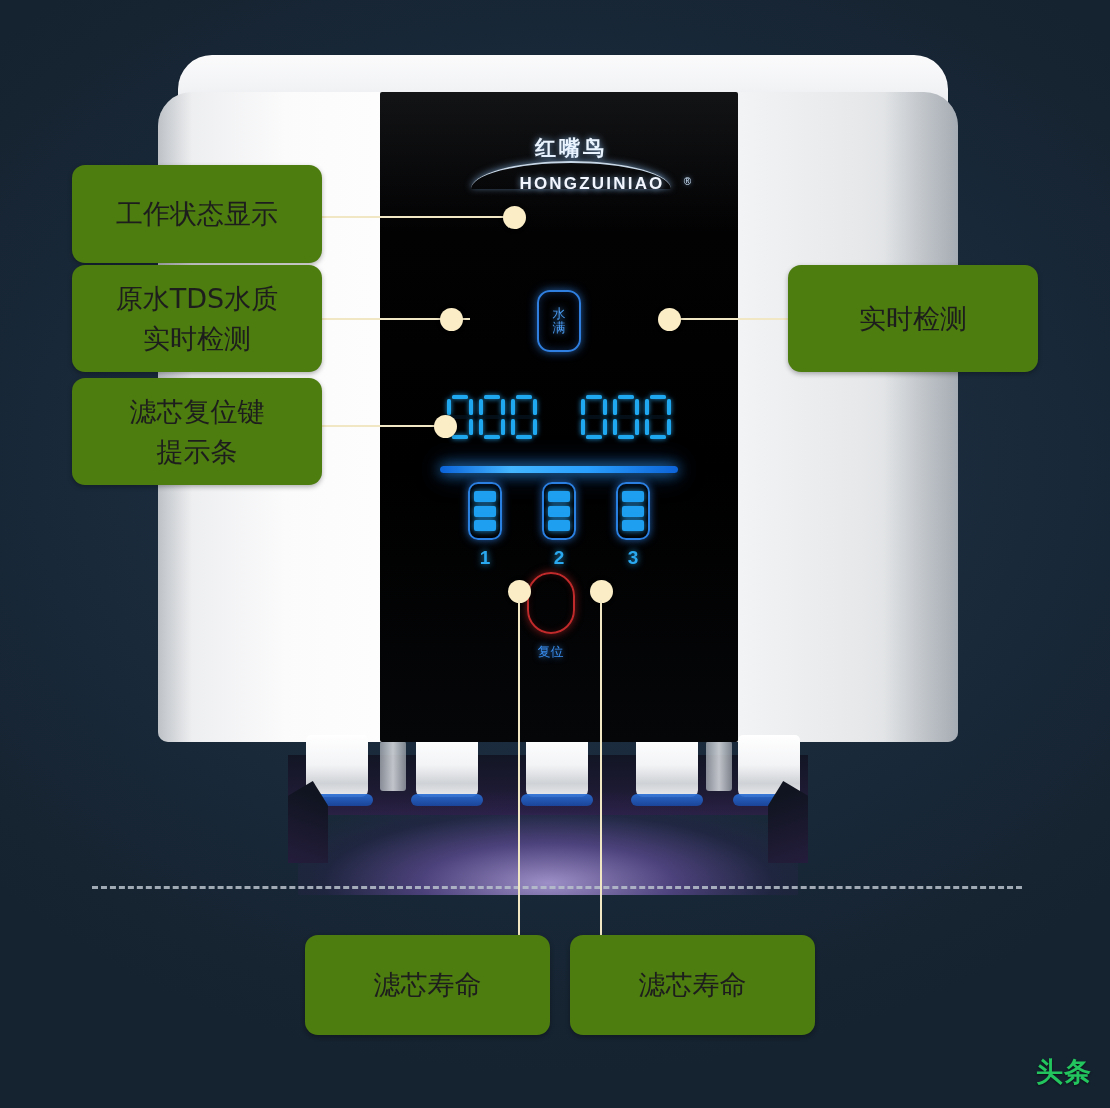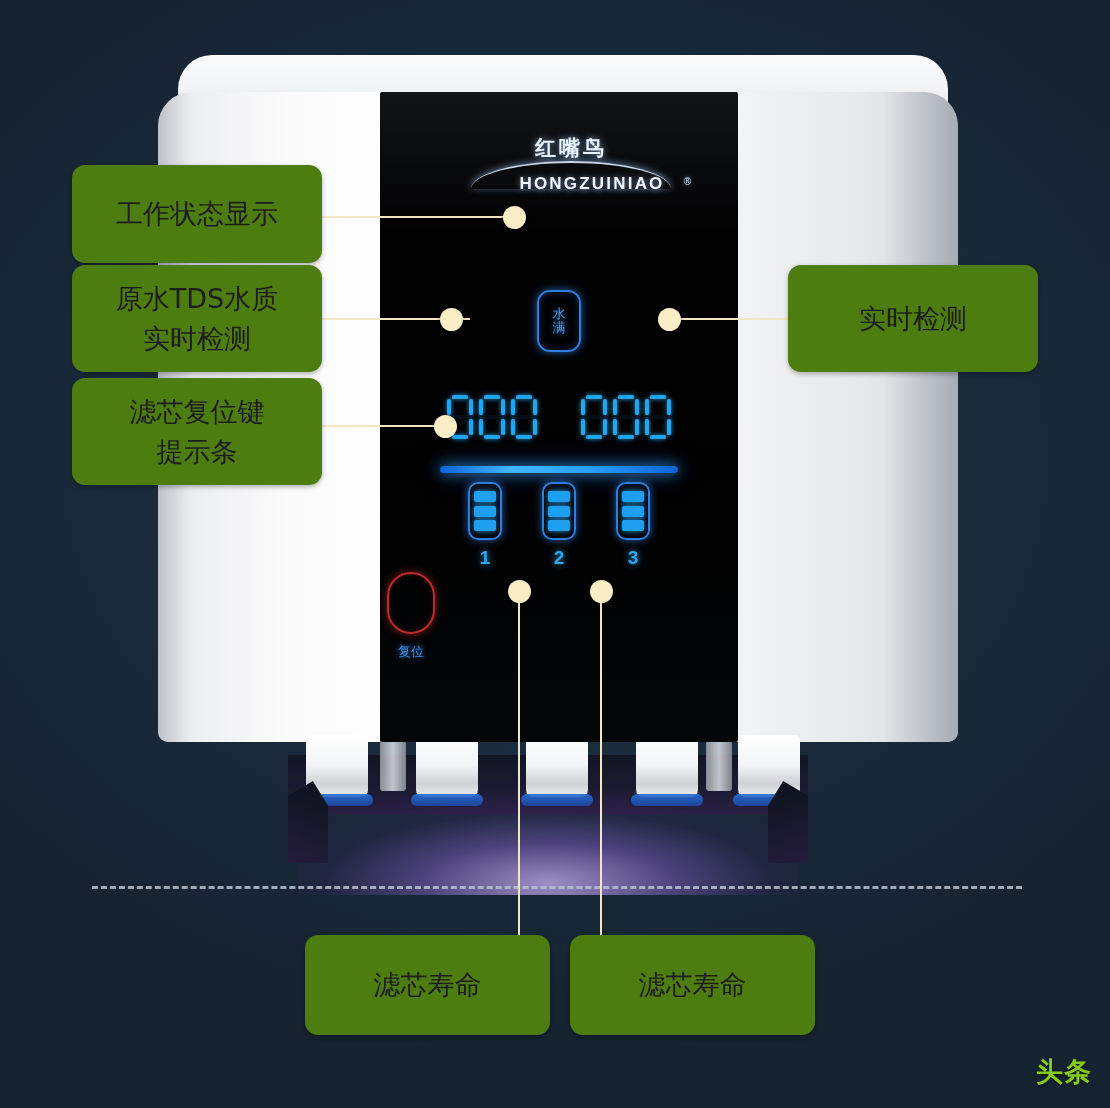--- a/index.html
+++ b/index.html
@@ -198,21 +198,21 @@
   .fseg { width:22px; height:11px; background:#1e9ff0; border-radius:2px;
           box-shadow:0 0 6px rgba(40,165,245,.9); }
   .fnum {
     margin-top:7px; font-size:19px; font-weight:700; color:#2ba9f0;
     text-shadow:0 0 7px rgba(45,170,240,.9);
   }
 
   
   #buttons {
     position:absolute; left:0; top:480px; width:341px;
-    display:flex; justify-content:center; gap:44px;flex-direction:column;
+    display:flex; justify-content:center; gap:44px;
   }
   .btn-wrap { width:62px; display:flex; flex-direction:column; align-items:center; }
   .btn-ring {
     width:48px; height:62px; border:2.5px solid #c12a2a; border-radius:24px;
     box-shadow:0 0 9px rgba(200,40,40,.60), inset 0 0 6px rgba(170,30,30,.25);
   }
   .btn-label {
     margin-top:9px; font-size:13px; color:#3a8ef0;
     text-shadow:0 0 6px rgba(55,140,240,.9);
     font-family:"DejaVu Sans","Liberation Sans",sans-serif; white-space:nowrap;
@@ -237,21 +237,21 @@
   .lead-v { position:absolute; width:2px; background:#f2e7c4; }
   .dot {
     position:absolute; width:23px; height:23px; border-radius:50%;
     background:#fbeec6; box-shadow:0 0 4px rgba(0,0,0,.35);
   }
 
   
   #watermark {
     position:absolute; right:18px; bottom:18px;
     display:flex; align-items:center; gap:9px;
-    color:#84cc16; font-size:27px; font-weight:400;
+    color:#22c55e; font-size:27px; font-weight:400;
     font-family:"DejaVu Sans","Liberation Sans",sans-serif;
     text-shadow:0 1px 2px rgba(0,0,0,.5);
   }
   #watermark .wm-brand { font-weight:800; letter-spacing:1px; }
 </style>
 </head>
 <body>
 
 <div id="bg"></div>
 

